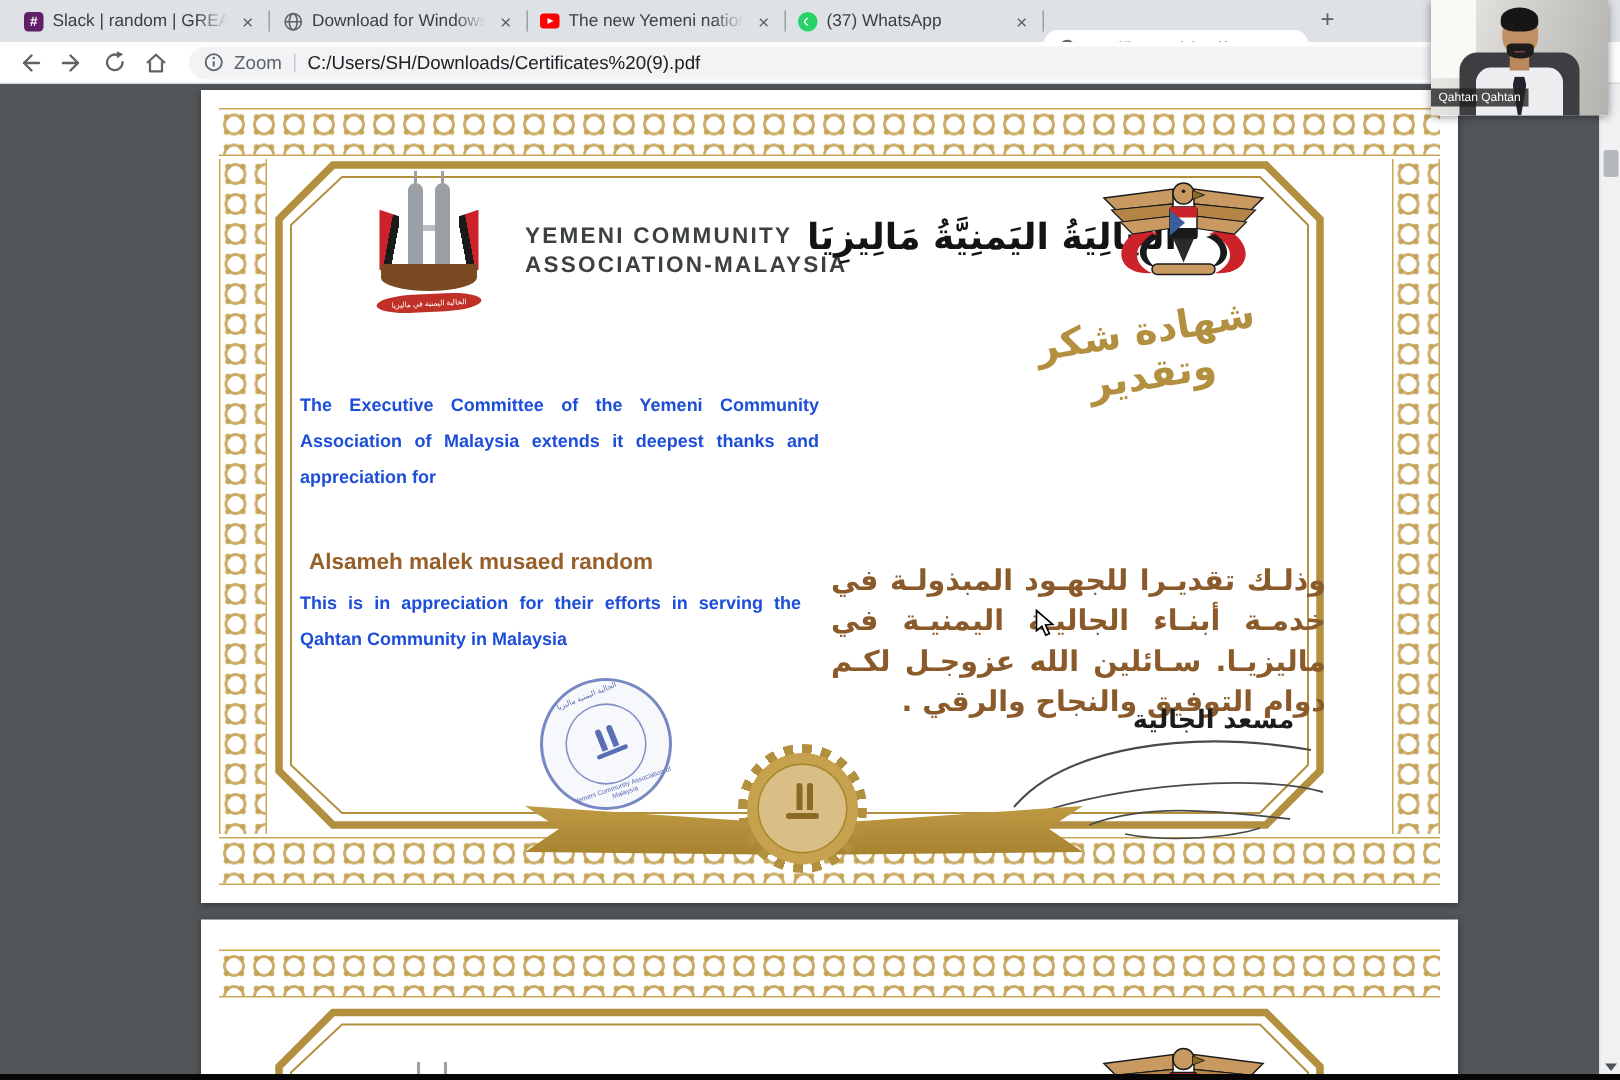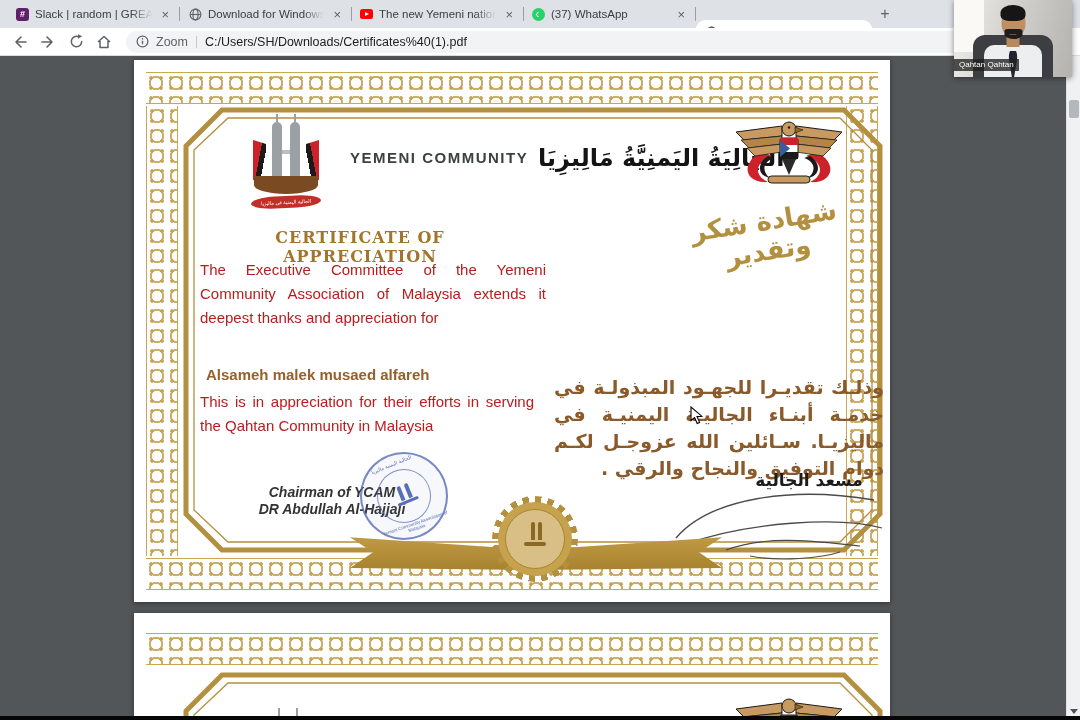--- a/index.html
+++ b/index.html
@@ -24,21 +24,21 @@
 
   .toolbar{position:absolute;left:0;top:28px;width:1080px;height:28px;background:#fff;display:flex;align-items:center;padding:0 8px;gap:4px;border-bottom:1px solid #dadce0;z-index:5}
   .navbtn{width:24px;height:24px;display:flex;align-items:center;justify-content:center;border-radius:50%;flex:none}
   .urlbar{height:22px;background:#f1f3f4;border-radius:11px;display:flex;align-items:center;padding:0 10px;margin-left:6px;width:912px;flex:none;font-size:12.5px;color:#202124}
   .urlbar .sep{width:1px;height:12px;background:#c4c7cb;margin:0 8px}
   .scheme{color:#5f6368}
   .avatar{width:17px;height:17px;border:1.5px solid #5f6368;border-radius:50%;color:#5f6368;font-size:9.5px;font-weight:bold;display:flex;align-items:center;justify-content:center;margin-left:6px;flex:none}
 
   
   .viewer{position:absolute;left:0;top:56px;width:1080px;height:664px;background:#525659;overflow:hidden;z-index:1}
-  .page{position:absolute;left:134px;width:756px;background:#fff;box-shadow:0 1px 5px rgba(0,0,0,.4)}
+  .page{position:absolute;left:134px;width:838px;background:#fff;box-shadow:0 1px 5px rgba(0,0,0,.4)}
   .page1{top:4px;height:542px}
   .page2{top:557px;height:172px;overflow:hidden}
 
   
   .lace{position:absolute;
     background-image:
       radial-gradient(circle, rgba(195,160,80,0) 5px, rgba(195,160,80,.85) 5.5px, rgba(195,160,80,.85) 7px, rgba(195,160,80,0) 7.5px),
       radial-gradient(circle, rgba(195,160,80,.9) 1.5px, rgba(195,160,80,0) 2.2px);
     background-size:20px 20px,10px 10px}
   .lace-h{left:12px;right:12px;height:32px;border-top:1px solid #c9a855;border-bottom:1px solid #c9a855}
@@ -53,21 +53,21 @@
   .ycam .drape{position:absolute;width:13px;height:40px}
   .drape.l{background:linear-gradient(100deg,#cc2229 45%,#1a1a1a 45% 70%,#fff 70%);transform:skewY(18deg)}
   .drape.r{background:linear-gradient(260deg,#cc2229 45%,#1a1a1a 45% 70%,#fff 70%);transform:skewY(-18deg)}
   .ycam .arch{position:absolute;background:#7a4a22;border-radius:0 0 50% 50%}
   .ycam .banner{position:absolute;background:#c03026;border-radius:45%/65%;color:#fff;display:flex;align-items:center;justify-content:center;font-size:5px;white-space:nowrap;overflow:hidden}
 
   
   .cert-org-en{position:absolute;left:216px;top:88px;font-size:15px;font-weight:700;letter-spacing:1.5px;line-height:19px;color:#3d4043}
   .cert-org-ar{position:absolute;left:404px;top:84px;direction:rtl;font-family:"DejaVu Sans",sans-serif;font-size:24px;font-weight:700;color:#141414;white-space:nowrap}
   .cert-title-en{position:absolute;left:70px;top:168px;width:312px;text-align:center;font-family:"DejaVu Serif",serif;font-weight:700;font-size:16px;letter-spacing:1px;color:#a1762a}
-  .cert-body-en{position:absolute;left:66px;width:346px;font-size:15px;font-weight:400;line-height:24px;color:#b91c1c;text-align:justify}
+  .cert-body-en{position:absolute;left:66px;width:346px;font-size:12px;font-weight:700;line-height:24px;color:#1d4ed8;text-align:justify}
   .cert-recdes{position:absolute;left:72px;top:306px;font-size:15px;font-weight:700;color:#96602a}
   .cert-signer-en{position:absolute;left:88px;top:424px;width:220px;text-align:center;font-style:italic;font-weight:700;font-size:14px;line-height:17px;color:#333}
   .cert-title-ar{position:absolute;left:552px;top:146px;width:160px;direction:rtl;font-family:"DejaVu Sans",sans-serif;font-size:26px;font-weight:700;color:#b3903f;transform:rotate(-9deg);text-align:center}
   .cert-body-ar{position:absolute;left:420px;width:330px;direction:rtl;font-family:"DejaVu Sans",sans-serif;font-size:19px;font-weight:700;line-height:28px;color:#8a5a2a;text-align:justify}
   .cert-rec-ar{position:absolute;left:420px;top:289px;width:330px;direction:rtl;font-family:"DejaVu Sans",sans-serif;font-size:16px;font-weight:700;color:#4a4a4a}
   .cert-signer-ar-t{position:absolute;left:600px;top:410px;width:150px;direction:rtl;text-align:center;font-family:"DejaVu Sans",sans-serif;font-size:17px;color:#1c1c1c;font-weight:700}
   .cert-signer-ar-n{position:absolute;left:548px;top:438px;width:204px;direction:rtl;text-align:center;font-family:"DejaVu Sans",sans-serif;font-size:21px;font-weight:700;color:#161616;z-index:3}
   .scrawl{position:absolute;left:530px;top:420px;z-index:2}
 
   
@@ -190,21 +190,21 @@
   <div class="urlbar">
     <span style="display:flex;margin-right:7px">
       <svg width="13" height="13" viewBox="0 0 14 14">
           <circle cx="7" cy="7" r="5.8" fill="none" stroke="#5f6368" stroke-width="1.3"></circle>
           <line x1="7" y1="6.2" x2="7" y2="10" stroke="#5f6368" stroke-width="1.4"></line>
           <circle cx="7" cy="4" r="0.9" fill="#5f6368"></circle>
         </svg>
     </span>
     <span class="scheme">Zoom</span>
     <span class="sep"></span>
-    <span>C:/Users/SH/Downloads/Certificates%40(1).pdf</span>
+    <span>C:/Users/SH/Downloads/Certificates%20(9).pdf</span>
   </div>
   <div class="avatar">G</div>
 </div>
 
 <div class="viewer">
 
   <div class="page page1">
     <div class="lace lace-h" style="top:12px"></div>
     <div class="lace lace-h" style="bottom:12px"></div>
     <div class="lace lace-v" style="left:12px"></div>
@@ -219,20 +219,21 @@
       <div class="drape r" style="right:7px;top:30px"></div>
       <div class="tw" style="left:26px;top:10px;height:58px"></div>
       <div class="tw" style="left:44px;top:10px;height:58px"></div>
       <div class="bridge" style="left:36px;top:38px;width:8px;height:4px"></div>
       <div class="arch" style="left:8px;top:64px;width:64px;height:18px"></div>
       <div class="banner" style="left:5px;top:84px;width:70px;height:12px;transform:rotate(-3deg)">الجالية اليمنية في ماليزيا</div>
     </div>
 
     <div class="cert-org-en">
       <div>YEMENI COMMUNITY</div>
+      <div>ASSOCIATION-MALAYSIA</div>
     </div>
     <div class="cert-org-ar">الجَالِيَةُ اليَمنِيَّةُ مَالِيزِيَا</div>
 
     <svg class="emblem" style="left:598px;top:56px" width="114" height="88" viewBox="0 0 114 88">
       <path d="M30 36 C8 46 12 68 36 66 C22 60 22 46 40 40 Z" fill="#cc2229"></path>
       <path d="M84 36 C106 46 102 68 78 66 C92 60 92 46 74 40 Z" fill="#cc2229"></path>
       <path d="M36 40 C24 48 26 60 38 62 C30 56 30 46 42 42 Z" fill="#1a1a1a"></path>
       <path d="M78 40 C90 48 88 60 76 62 C84 56 84 46 72 42 Z" fill="#1a1a1a"></path>
       <polygon points="4,16 50,10 50,20 12,24" fill="#c89a62" stroke="#1a1a1a" stroke-width="1"></polygon>
       <polygon points="9,24 50,20 50,28 17,32" fill="#b58548" stroke="#1a1a1a" stroke-width="0.8"></polygon>
@@ -244,29 +245,24 @@
       <polygon points="63,11 71,14 63,17" fill="#8a6a20" stroke="#1a1a1a" stroke-width="0.6"></polygon>
       <circle cx="57" cy="11.5" r="1.2" fill="#1a1a1a"></circle>
       <rect x="48" y="22" width="18" height="21" rx="2" fill="#fff" stroke="#1a1a1a" stroke-width="1"></rect>
       <rect x="48" y="22" width="18" height="7" fill="#cc2229"></rect>
       <rect x="48" y="36" width="18" height="7" fill="#1a1a1a"></rect>
       <polygon points="48,24 58,32.5 48,41" fill="#3a5d9c"></polygon>
       <polygon points="50,43 64,43 57,59" fill="#2a2a2a"></polygon>
       <rect x="36" y="60" width="42" height="7" rx="3.5" fill="#c89a62" stroke="#1a1a1a" stroke-width="1"></rect>
     </svg>
 
-    <div class="cert-title-en">CERTIFICATE OF APPRECIATION</div>
     <div class="cert-body-en" style="top:198px">The Executive Committee of the Yemeni Community Association of Malaysia extends it deepest thanks and appreciation for</div>
     <div class="cert-recdes"></div>
-    <div class="cert-recdes">Alsameh malek musaed alfareh</div>
+    <div class="cert-recdes">Alsameh malek musaed random</div>
     <div class="cert-body-en" style="top:330px;width:334px">This is in appreciation for their efforts in serving the Qahtan Community in Malaysia</div>
-    <div class="cert-signer-en">
-      <div>Chairman of YCAM</div>
-      <div>DR Abdullah Al-Hajjaji</div>
-    </div>
 
     <div class="stamp">
       <div class="in"></div>
       <div class="t1">الجالية اليمنية ماليزيا</div>
       <div class="twr" style="left:38px"></div>
       <div class="twr" style="left:46px"></div>
       <div class="base"></div>
       <div class="t2">Yemeni Community Association of Malaysia</div>
     </div>
 

